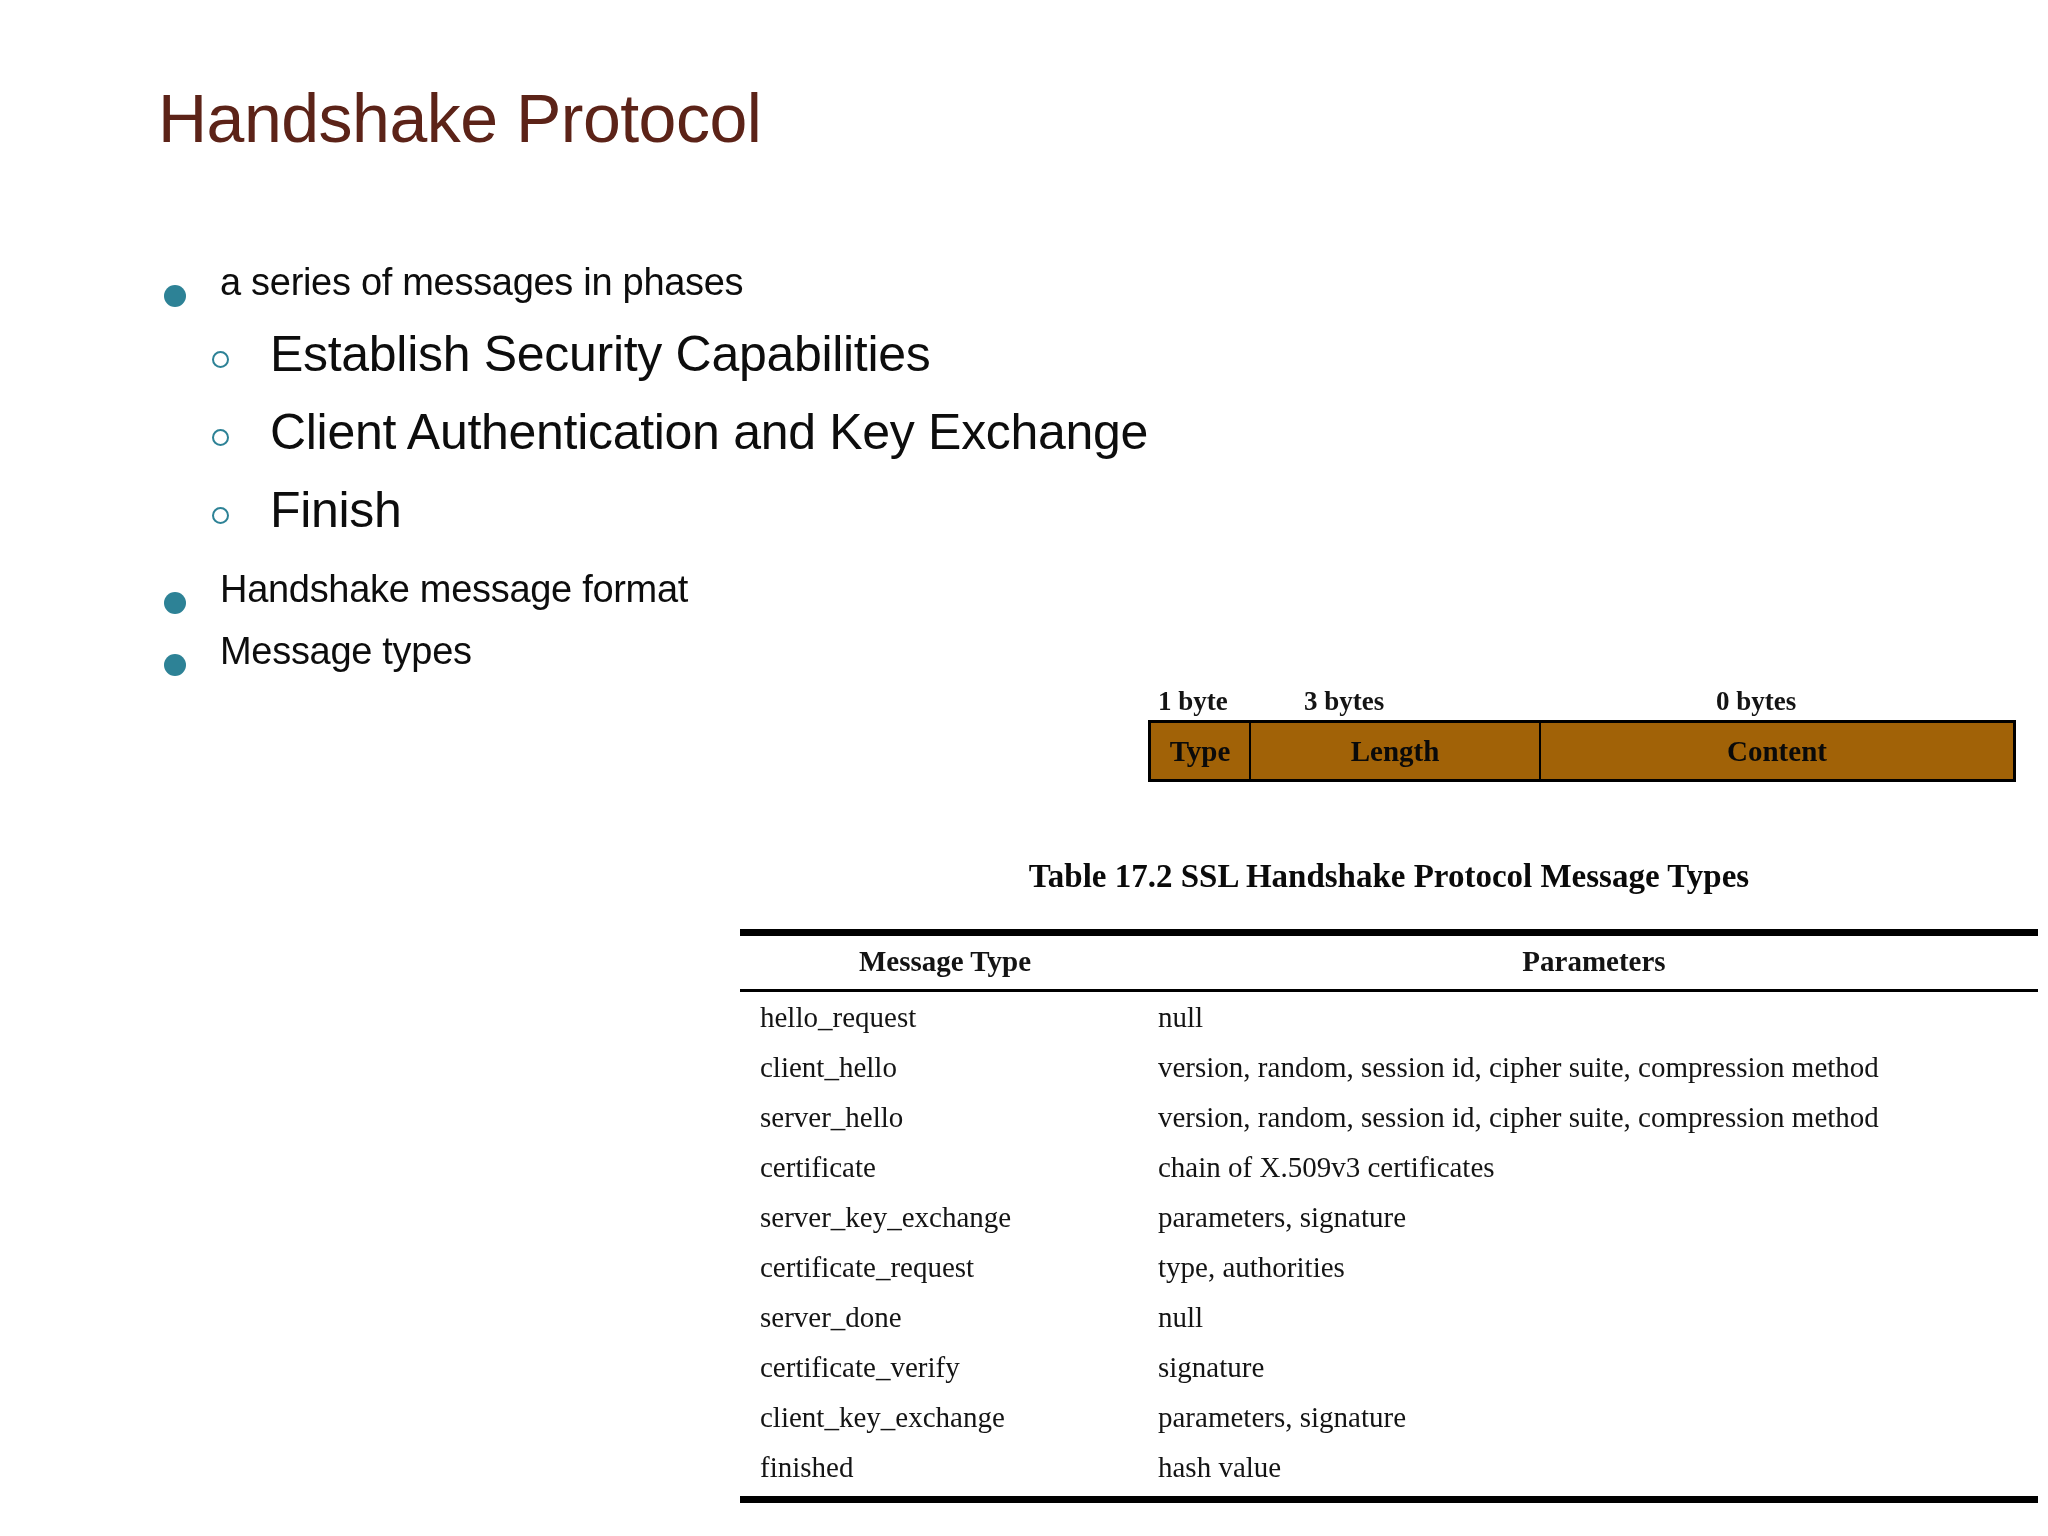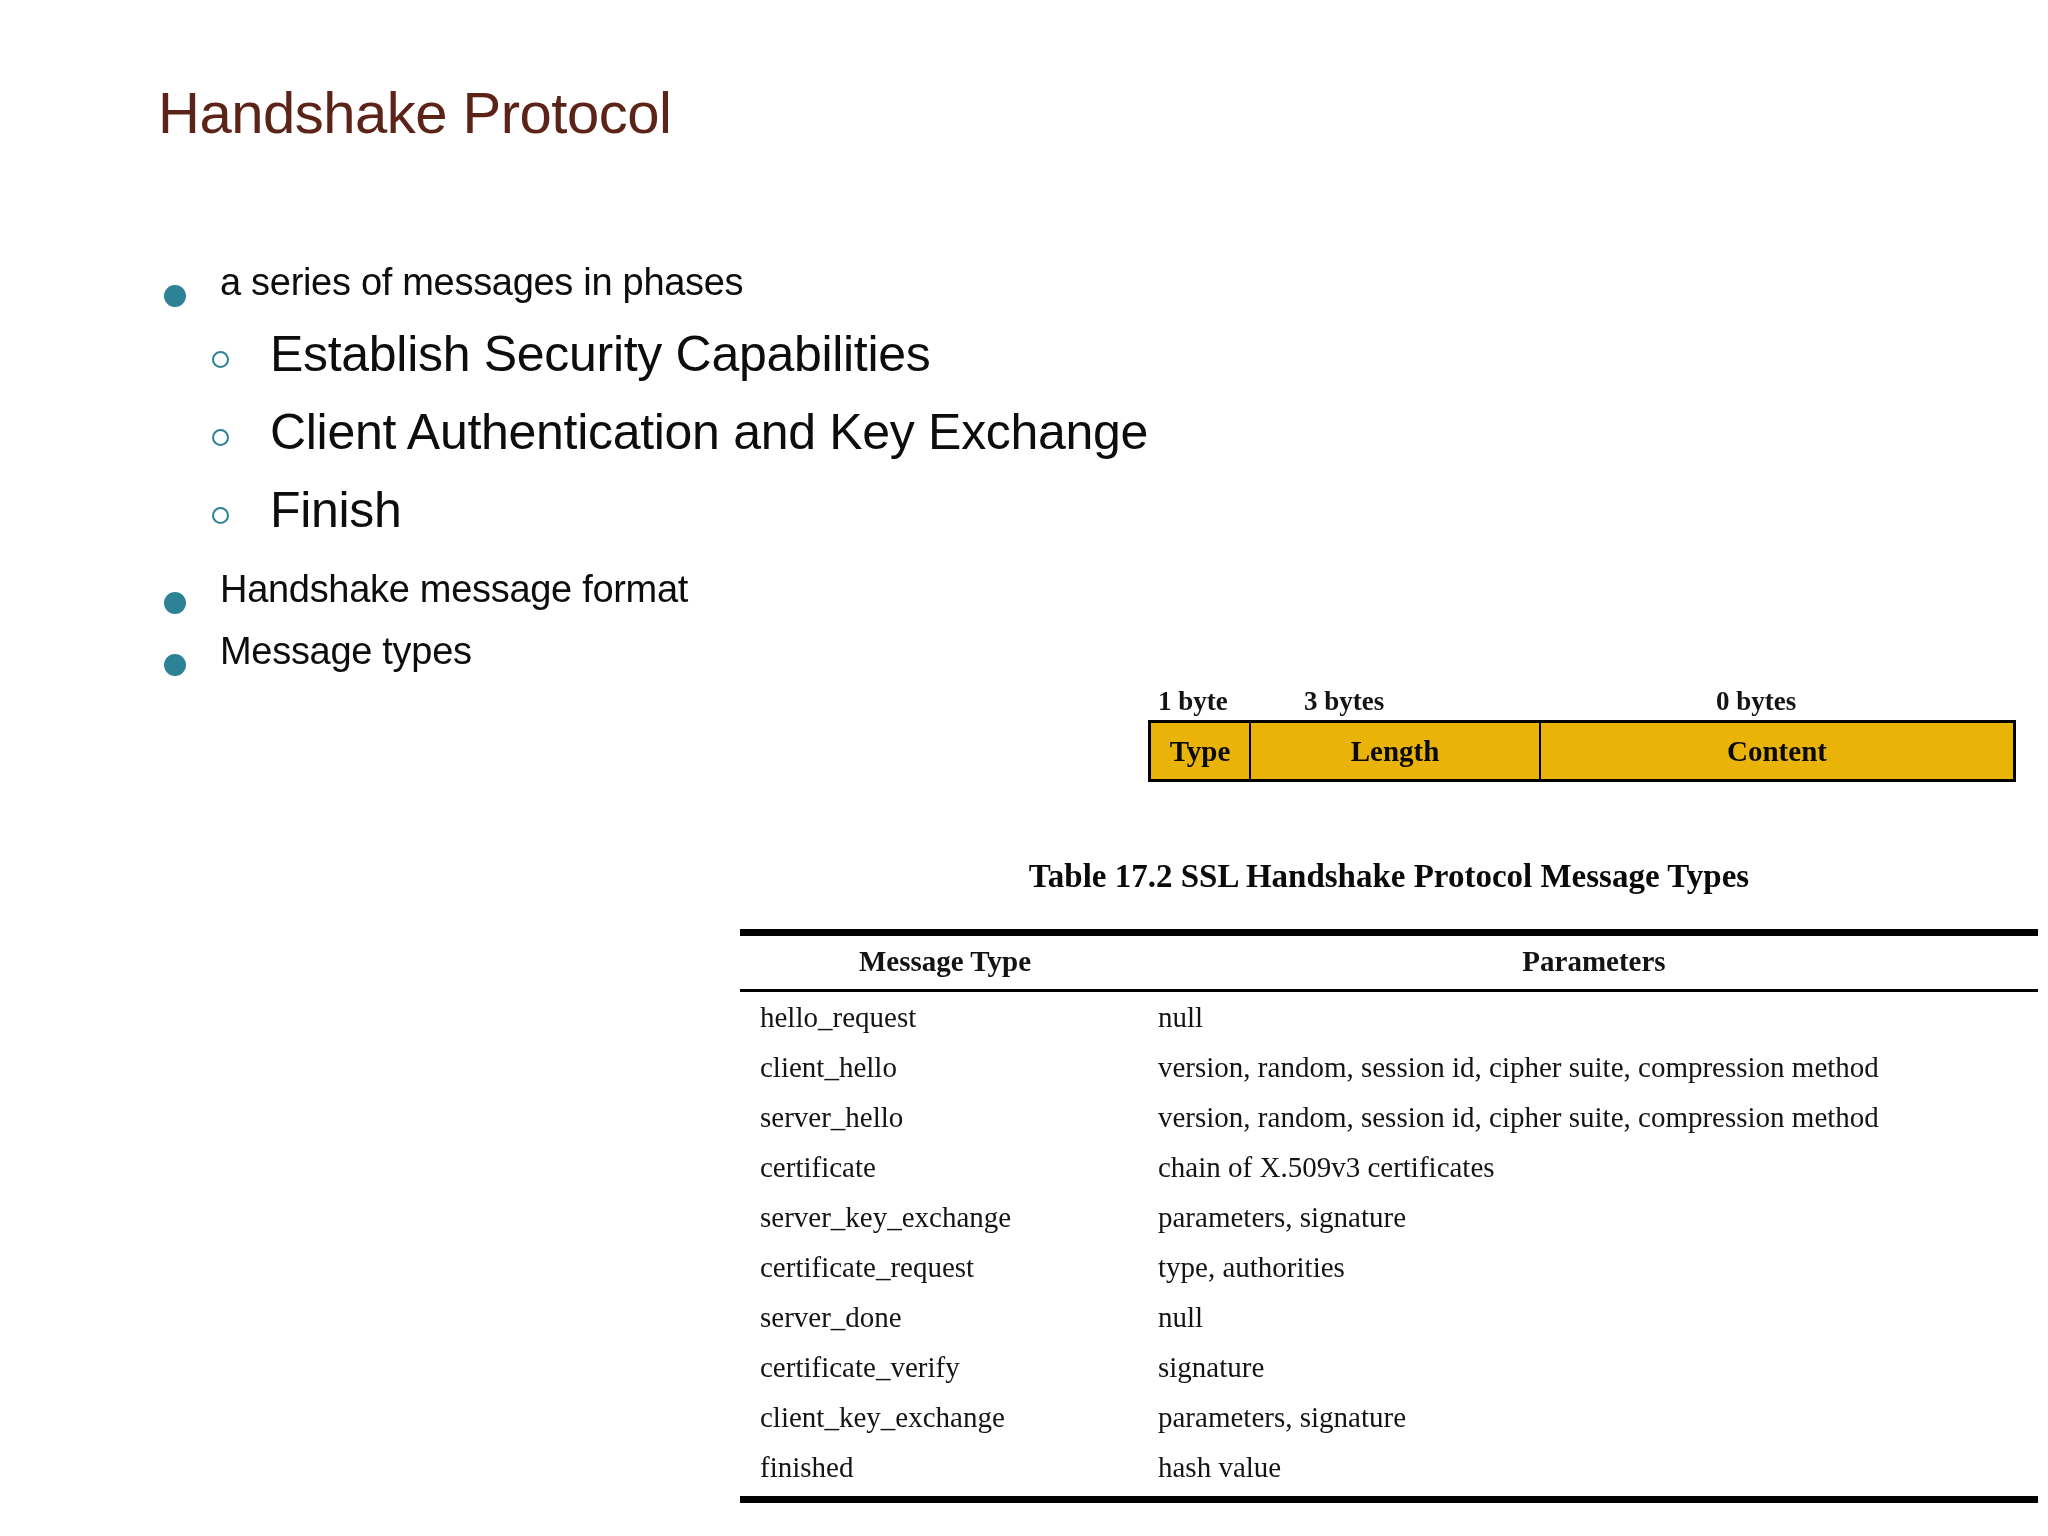--- a/index.html
+++ b/index.html
@@ -16,21 +16,21 @@
     font-family: "Liberation Sans", sans-serif;
     -webkit-font-smoothing: antialiased;
   }
 
   
   #slide-title {
     position: absolute;
     left: 158px;
     top: 84px;
     font-family: "Liberation Sans", sans-serif;
-    font-size: 58px;
+    font-size: 68px;
     line-height: 1.0;
     font-weight: 400;
     letter-spacing: -0.5px;
     color: #5c2318;
     white-space: nowrap;
   }
 
   
   #body-list {
     position: absolute;
@@ -208,21 +208,21 @@
   </div>
 
 </div>
 
 <div id="msg-format-figure">
   <div id="byte-labels">
     <span id="lbl-type-bytes">1 byte</span>
     <span id="lbl-length-bytes">3 bytes</span>
     <span id="lbl-content-bytes">0 bytes</span>
   </div>
-  <div id="format-boxes" style="background: #eab308; border-color: rgb(0, 0, 0);">
+  <div id="format-boxes" style="background: #a16207; border-color: rgb(0, 0, 0);">
     <div class="cell" id="cell-type">Type</div>
     <div class="cell" id="cell-length">Length</div>
     <div class="cell" id="cell-content">Content</div>
   </div>
 </div>
 
 <div id="handshake-table-block">
   <div id="table-caption">Table 17.2  SSL Handshake Protocol Message Types</div>
   <table id="handshake-table">
     <thead>

